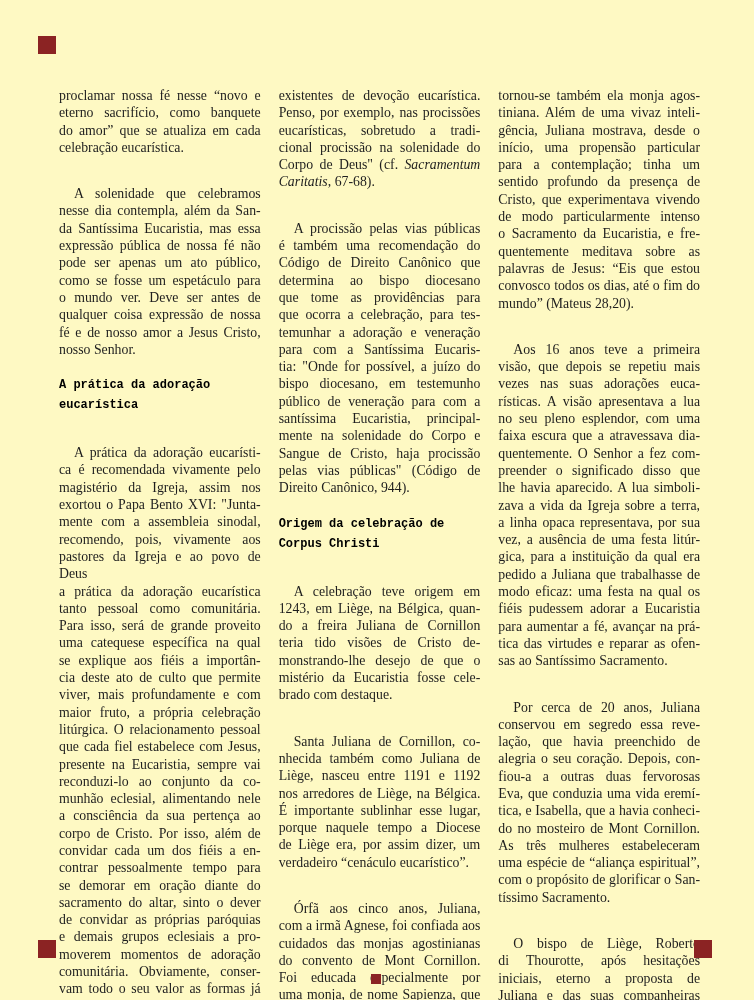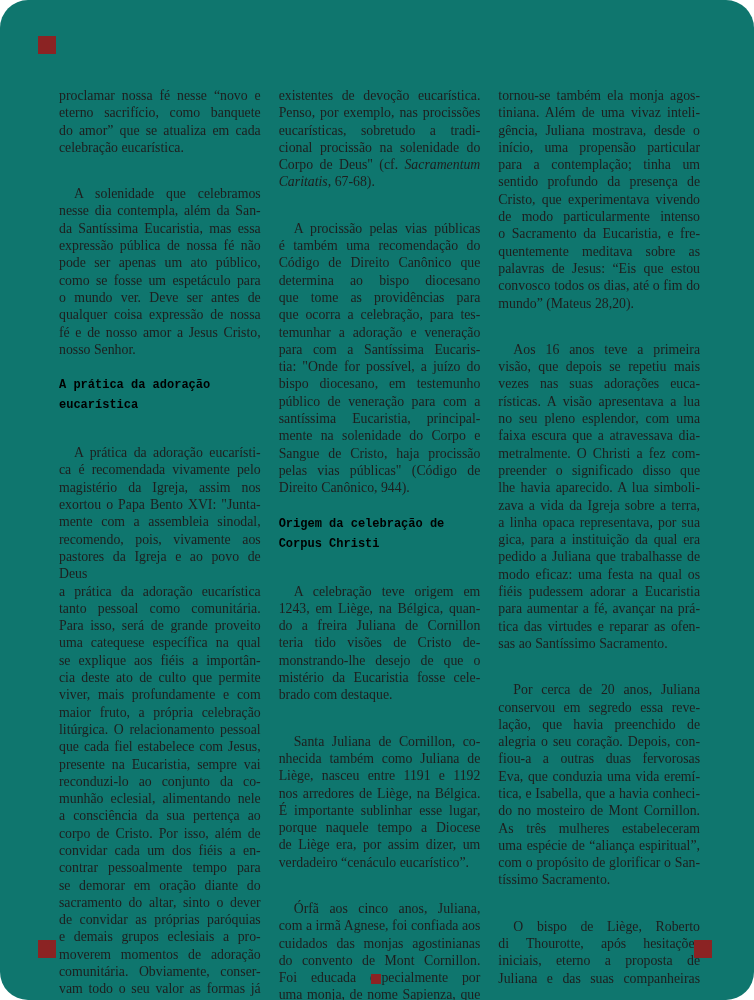--- a/index.html
+++ b/index.html
@@ -3,21 +3,21 @@
 <meta charset="utf-8">
 <style>
   html, body { margin: 0; padding: 0; }
   body {
     width: 754px; height: 1000px;
     background: #ffffff;
     position: relative;
     overflow: hidden;
     font-family: "Liberation Serif", "DejaVu Serif", serif;
   }
-  .page { position: absolute; inset: 0; background: #0f766e; border-radius: 28px; }
+  .page { position: absolute; inset: 0; background: #fef9c3; }
   .columns {
     position: absolute;
     left: 59px; top: 87px;
     width: 641px;
     display: flex;
     gap: 18px;
   }
   .column { flex: 1 1 0; min-width: 0; }
   .line {
     font-size: 13.8px;
@@ -165,25 +165,26 @@
         <div class="line"><span>quentemente meditava sobre as</span></div>
         <div class="line"><span>palavras de Jesus: “Eis que estou</span></div>
         <div class="line"><span>convosco todos os dias, até o fim do</span></div>
         <div class="line pend"><span>mundo” (Mateus 28,20).</span></div>
         <div class="line indent"><span>Aos 16 anos teve a primeira</span></div>
         <div class="line"><span>visão, que depois se repetiu mais</span></div>
         <div class="line"><span>vezes nas suas adorações euca-</span></div>
         <div class="line"><span>rísticas. A visão apresentava a lua</span></div>
         <div class="line"><span>no seu pleno esplendor, com uma</span></div>
         <div class="line"><span>faixa escura que a atravessava dia-</span></div>
-        <div class="line"><span>metralmente. O Christi a fez com-</span></div>
+        <div class="line"><span>quentemente. O Senhor a fez com-</span></div>
         <div class="line"><span>preender o significado disso que</span></div>
         <div class="line"><span>lhe havia aparecido. A lua simboli-</span></div>
         <div class="line"><span>zava a vida da Igreja sobre a terra,</span></div>
         <div class="line"><span>a linha opaca representava, por sua</span></div>
+        <div class="line"><span>vez, a ausência de uma festa litúr-</span></div>
         <div class="line"><span>gica, para a instituição da qual era</span></div>
         <div class="line"><span>pedido a Juliana que trabalhasse de</span></div>
         <div class="line"><span>modo eficaz: uma festa na qual os</span></div>
         <div class="line"><span>fiéis pudessem adorar a Eucaristia</span></div>
         <div class="line"><span>para aumentar a fé, avançar na prá-</span></div>
         <div class="line"><span>tica das virtudes e reparar as ofen-</span></div>
         <div class="line pend"><span>sas ao Santíssimo Sacramento.</span></div>
         <div class="line indent"><span>Por cerca de 20 anos, Juliana</span></div>
         <div class="line"><span>conservou em segredo essa reve-</span></div>
         <div class="line"><span>lação, que havia preenchido de</span></div>

